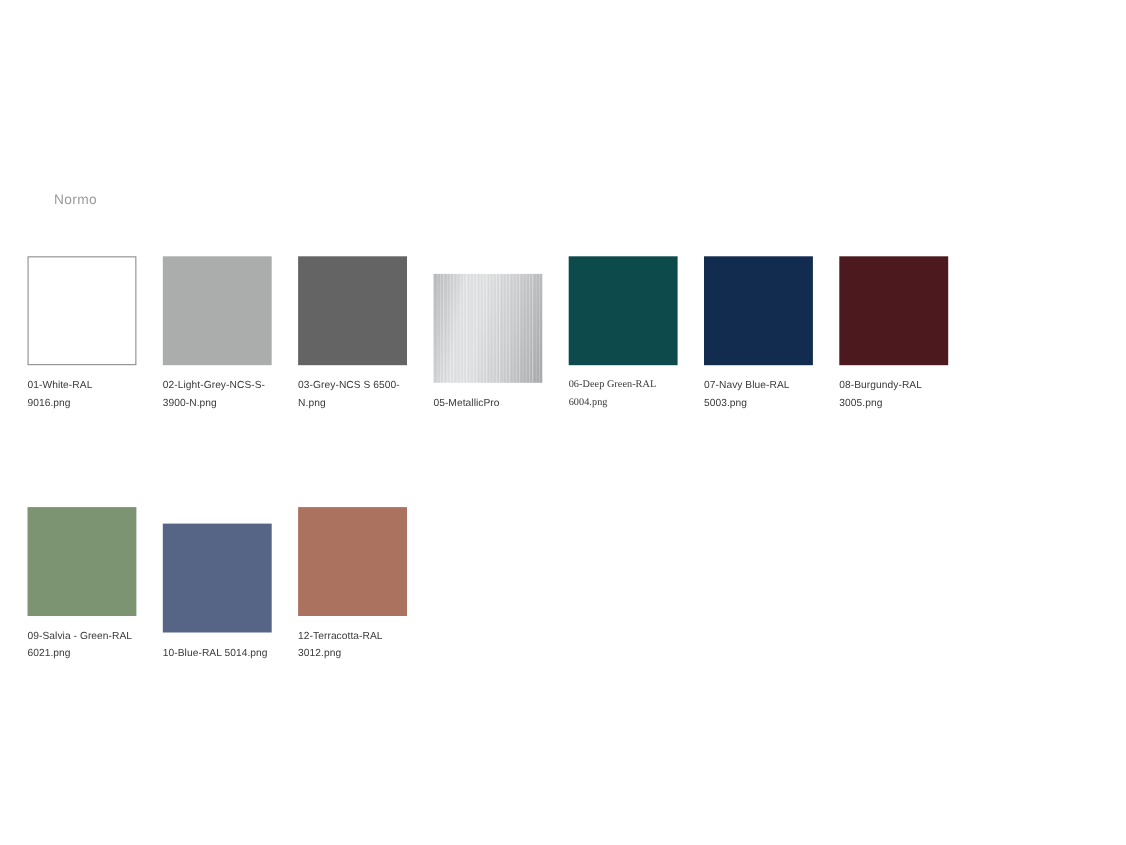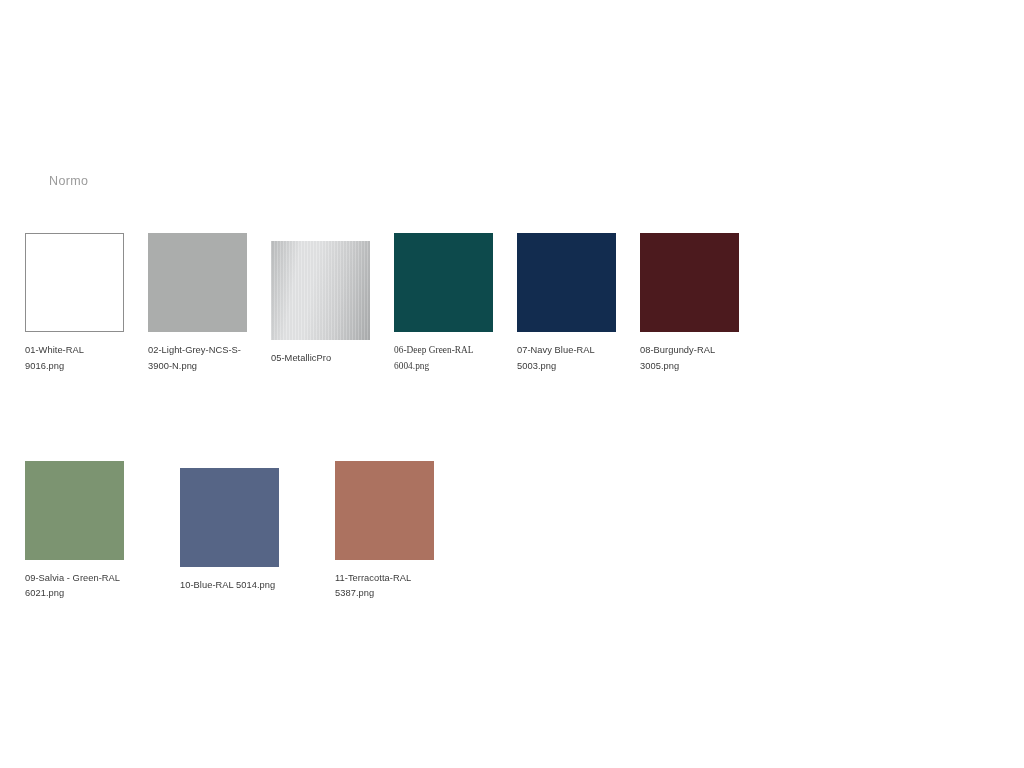--- a/index.html
+++ b/index.html
@@ -40,25 +40,24 @@
   
   .grid {
     position: absolute;
     left: 25px;
     top: 233px;
     width: 980px;
   }
   .row {
     display: flex;
     flex-direction: row;
-    align-items: center;
+    align-items: flex-end;
   }
   .row-2 {
     margin-top: 86px;
-    gap: 32px;
   }
   .cell {
     width: 123px;
     flex: 0 0 123px;
     display: flex;
     flex-direction: column;
     align-items: flex-start;
   }
 
   .swatch {
@@ -94,20 +93,24 @@
     <div class="row row-1">
         <div class="cell">
           <div class="swatch bordered" style="background: rgb(255, 255, 255); border-color: rgb(141, 141, 141);"></div>
           <div class="swatch-label" style="color: rgb(58, 58, 58);">01-White-RAL 9016.png</div>
         </div>
         <div class="cell">
           <div class="swatch" style="background: rgb(171, 173, 172);"></div>
           <div class="swatch-label" style="color: rgb(58, 58, 58);">02-Light-Grey-NCS-S-3900-N.png</div>
         </div>
         <div class="cell">
+          <div class="swatch" style="background: rgb(101, 100, 100);"></div>
+          <div class="swatch-label" style="color: rgb(58, 58, 58);">03-Grey-NCS S 6500-N.png</div>
+        </div>
+        <div class="cell">
           <div class="swatch" style="background: repeating-linear-gradient(90deg, rgba(255, 255, 255, 0.35) 0px, rgba(255, 255, 255, 0) 1px, rgba(0, 0, 0, 0.035) 2px, rgba(255, 255, 255, 0) 3px), linear-gradient(100deg, rgb(185, 187, 188) 0%, rgb(226, 227, 228) 26%, rgb(226, 227, 228) 42%, rgb(207, 208, 209) 68%, rgb(169, 171, 172) 100%);"></div>
           <div class="swatch-label" style="color: rgb(58, 58, 58);">05-MetallicPro</div>
         </div>
         <div class="cell">
           <div class="swatch" style="background: rgb(13, 74, 76);"></div>
           <div class="swatch-label" style="color: rgb(58, 58, 58); font-family: Liberation Serif, serif;">06-Deep Green-RAL 6004.png</div>
         </div>
         <div class="cell">
           <div class="swatch" style="background: rgb(18, 44, 79);"></div>
           <div class="swatch-label" style="color: rgb(58, 58, 58);">07-Navy Blue-RAL 5003.png</div>
@@ -121,18 +124,18 @@
         <div class="cell">
           <div class="swatch" style="background: rgb(124, 148, 113);"></div>
           <div class="swatch-label" style="color: rgb(58, 58, 58);">09-Salvia - Green-RAL 6021.png</div>
         </div>
         <div class="cell">
           <div class="swatch" style="background: rgb(86, 101, 134);"></div>
           <div class="swatch-label" style="color: rgb(58, 58, 58);">10-Blue-RAL 5014.png</div>
         </div>
         <div class="cell">
           <div class="swatch" style="background: rgb(172, 114, 96);"></div>
-          <div class="swatch-label" style="color: rgb(58, 58, 58);">11-Terracotta-RAL 5387.png</div>
+          <div class="swatch-label" style="color: rgb(58, 58, 58);">12-Terracotta-RAL 3012.png</div>
         </div>
       </div>
   </div>
 
 </div>
 
 </body></html>

